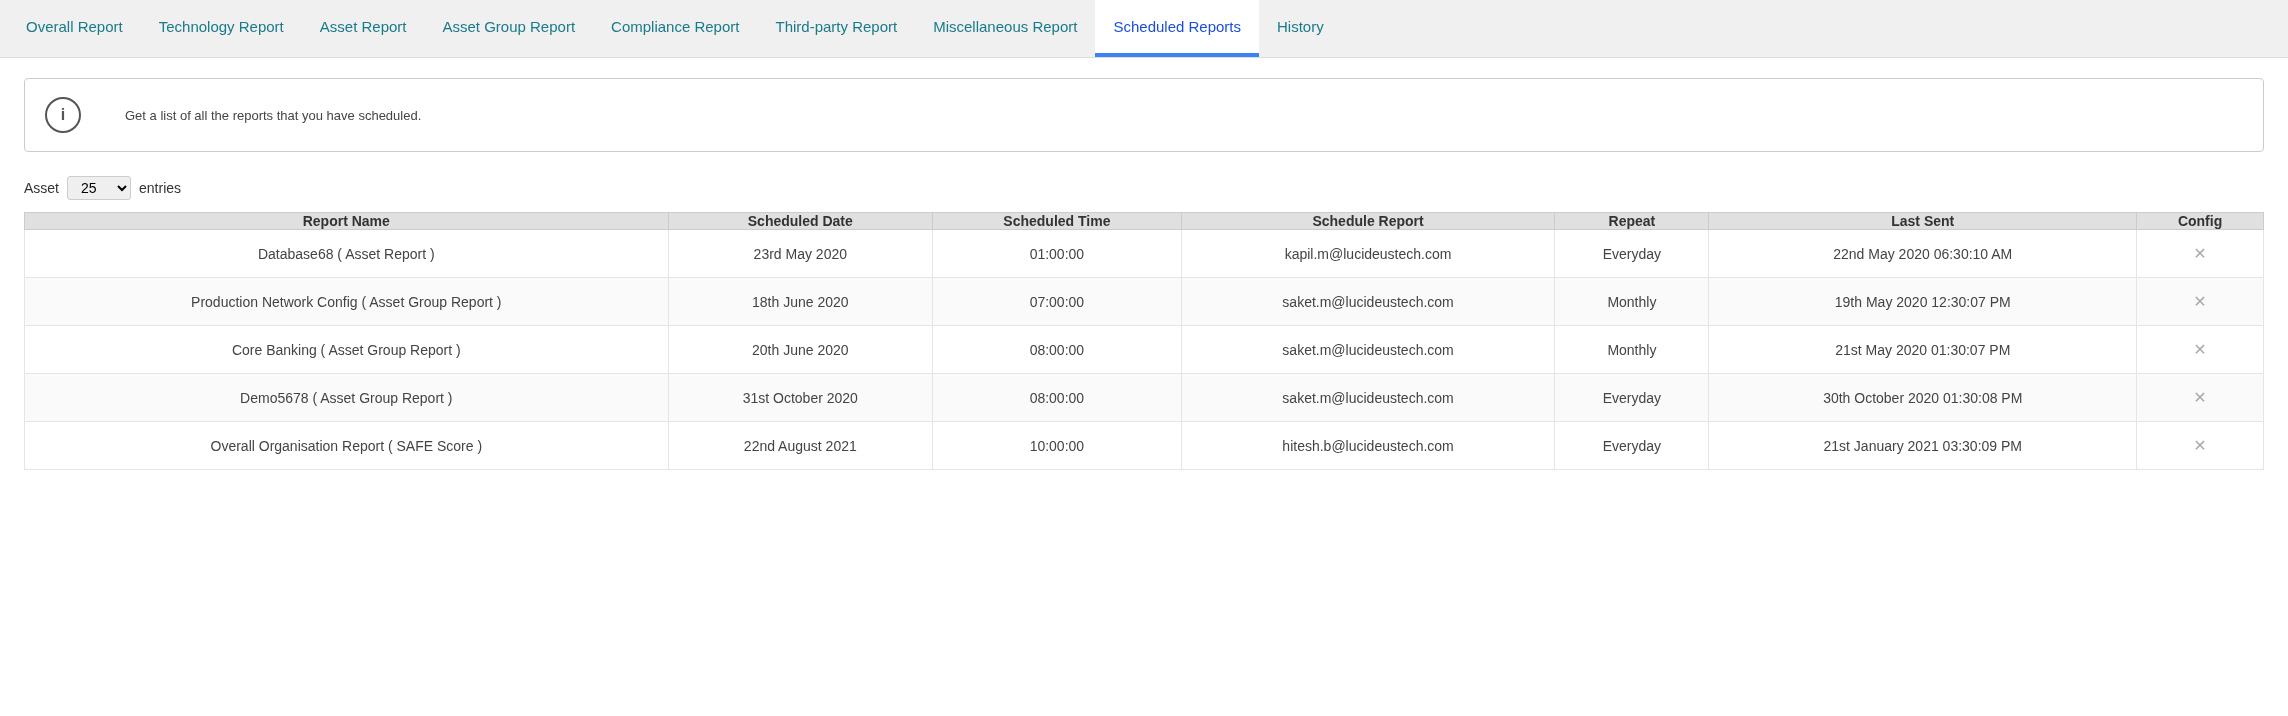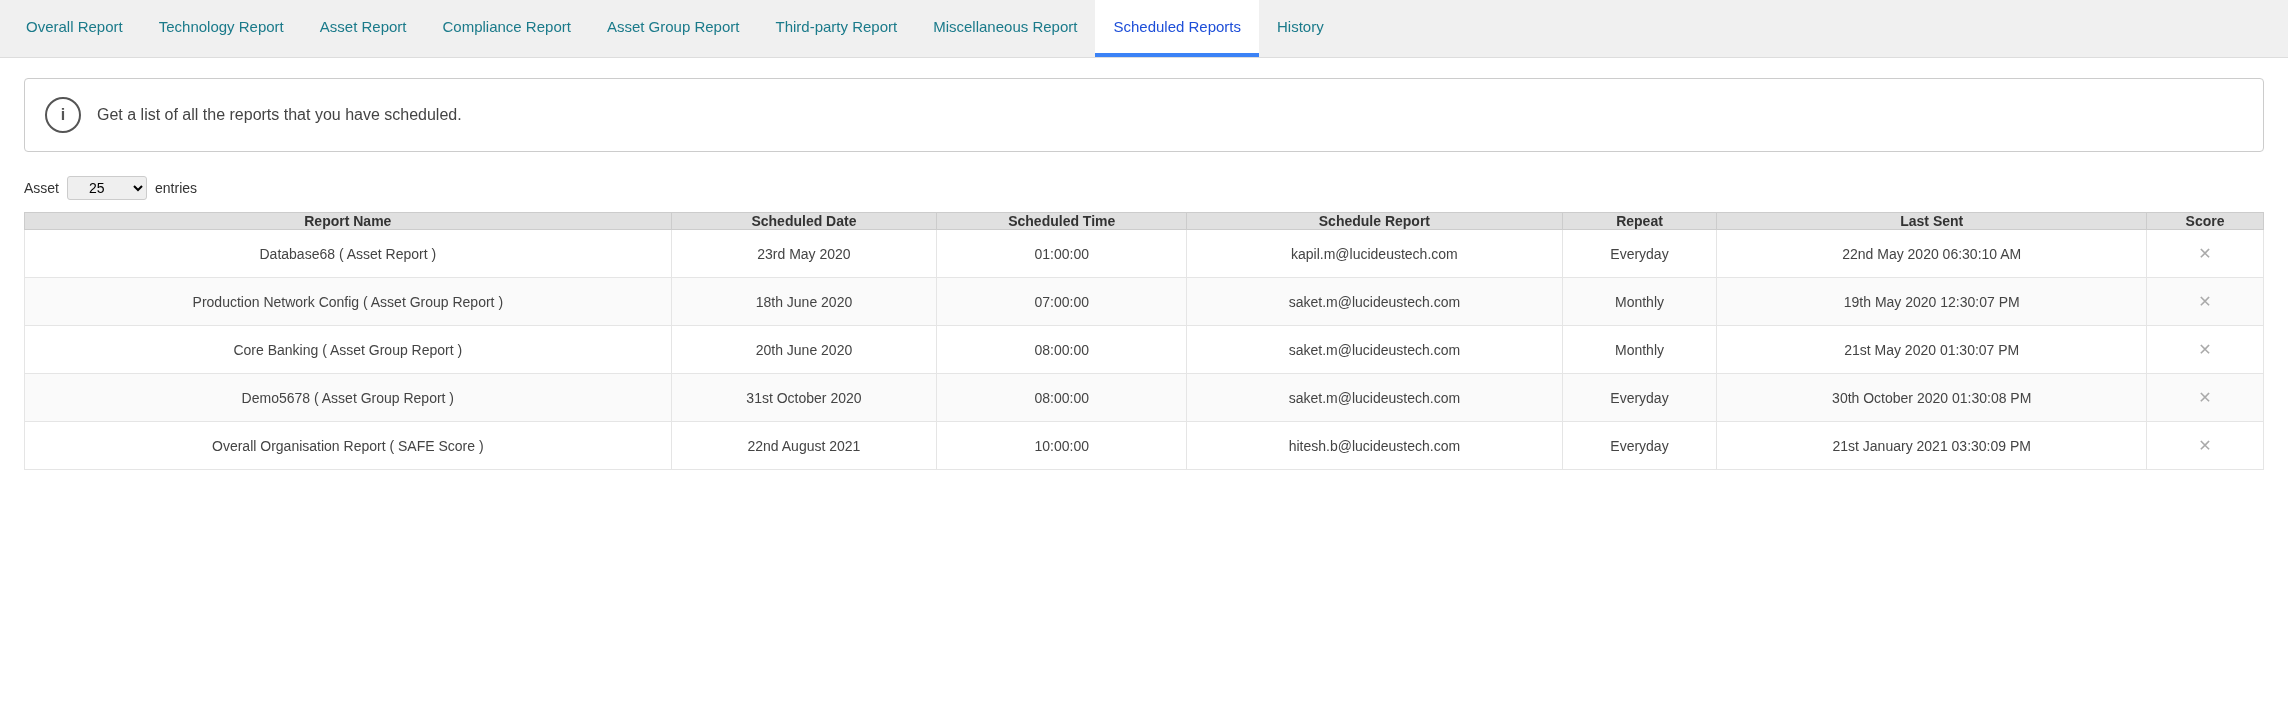--- a/index.html
+++ b/index.html
@@ -53,34 +53,35 @@
       border-radius: 50%;
       display: flex;
       align-items: center;
       justify-content: center;
       font-size: 16px;
       font-weight: bold;
       color: #555;
       flex-shrink: 0;
     }
     .info-text {
-      font-size: 16px;
+      font-size: 13px;
       color: #444;
+      margin-left: 28px;
     }
 
     
     .show-entries {
       display: flex;
       align-items: center;
       gap: 8px;
       margin-bottom: 12px;
       font-size: 14px;
     }
     .show-entries select {
-      padding: 2px 17px;
+      padding: 2px 9px;
       border: 1px solid #ccc;
       border-radius: 3px;
       font-size: 14px;
     }
 
     
     table {
       width: 100%;
       border-collapse: collapse;
       font-size: 14px;
@@ -123,24 +124,24 @@
   <div class="tab">
     <span>Overall Report</span>
   </div>
   <div class="tab">
     <span>Technology Report</span>
   </div>
   <div class="tab">
     <span>Asset Report</span>
   </div>
   <div class="tab">
+    <span>Asset Group Report</span>
+  </div>
+  <div class="tab">
     <span>Compliance Report</span>
-  </div>
-  <div class="tab">
-    <span>Asset Group Report</span>
   </div>
   <div class="tab">
     <span>Third-party Report</span>
   </div>
   <div class="tab">
     <span>Miscellaneous Report</span>
   </div>
   <div class="tab active">
     <span>Scheduled Reports</span>
   </div>
@@ -171,21 +172,21 @@
 
   <table>
     <thead>
       <tr>
         <th>Report Name</th>
         <th>Scheduled Date</th>
         <th>Scheduled Time</th>
         <th>Schedule Report</th>
         <th>Repeat</th>
         <th>Last Sent</th>
-        <th>Score</th>
+        <th>Config</th>
       </tr>
     </thead>
     <tbody id="table-body">
     <tr>
           <td>Database68 ( Asset Report )</td>
           <td>23rd May 2020</td>
           <td>01:00:00</td>
           <td>kapil.m@lucideustech.com</td>
           <td>Everyday</td>
           <td>22nd May 2020 06:30:10 AM</td>

